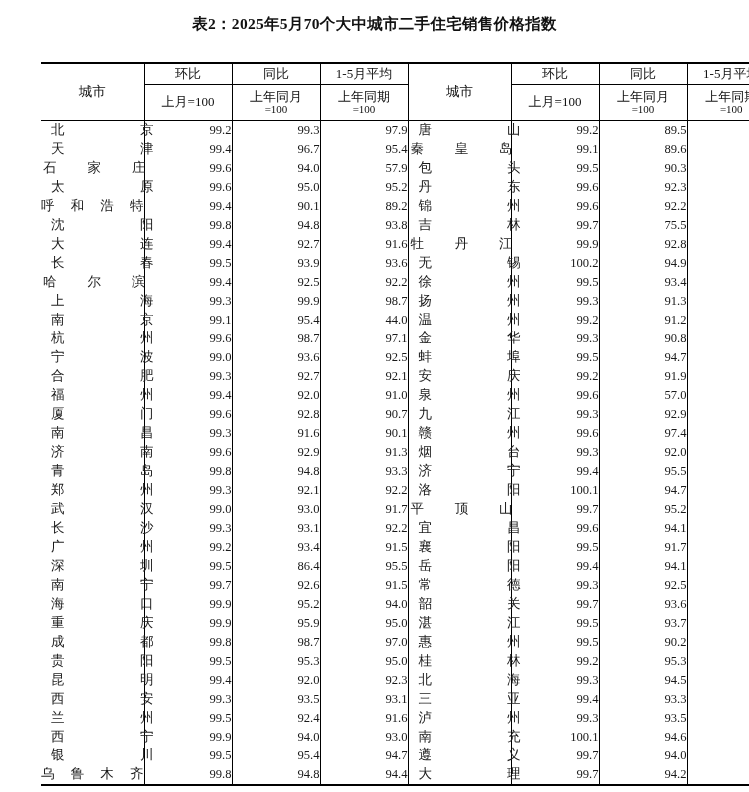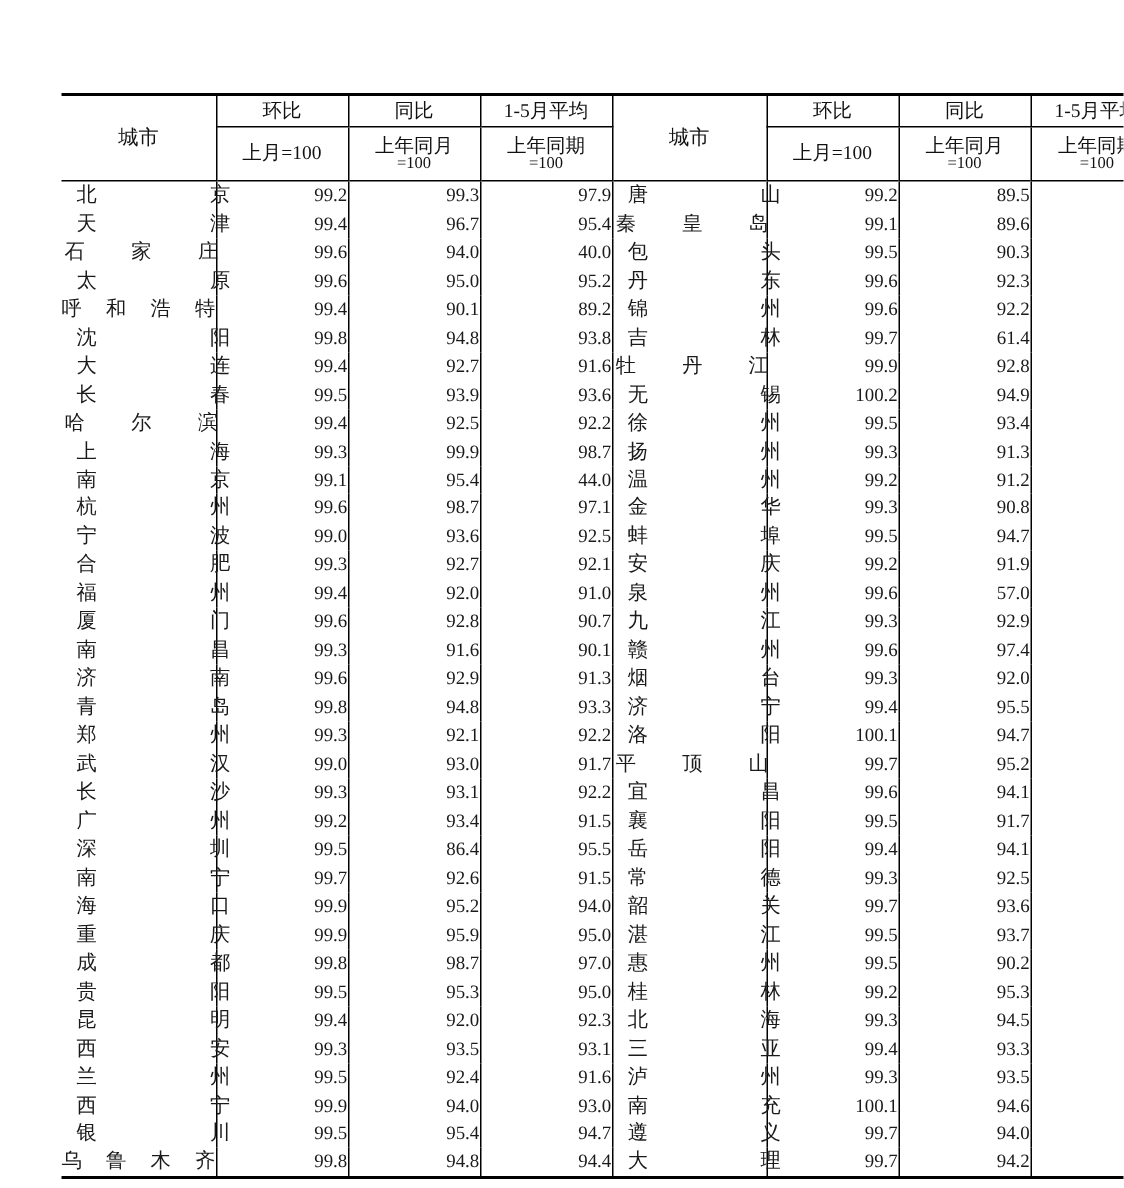--- a/index.html
+++ b/index.html
@@ -115,20 +115,21 @@
   col.c-city2{ width:103px; }
   col.c-n4{ width:88px; }
   col.c-n5{ width:88px; }
   col.c-n6{ width:88px; }
 </style>
 </head>
 <body>
 
 <div class="page">
 
+  <div class="title">表2：2025年5月70个大中城市二手住宅销售价格指数</div>
 
   <div class="table-wrap">
     <table class="main">
       <colgroup>
         <col class="c-city">
           <col class="c-n1">
           <col class="c-n2">
           <col class="c-n3">
         <col class="c-city2">
           <col class="c-n4">
@@ -216,21 +217,21 @@
           <tr class="datarow">
             <td class="city" style="border-right: 1.1px solid rgb(0, 0, 0);">
               <div class="city-inner" style="padding: 0px 2px;">
                 <span>石</span>
                 <span>家</span>
                 <span>庄</span>
               </div>
             </td>
             <td class="num">99.6</td>
             <td class="num" style="border-left: 1.1px solid rgb(0, 0, 0);">94.0</td>
-            <td class="num" style="border-left: 1.1px solid rgb(0, 0, 0); border-right: 1.1px solid rgb(0, 0, 0);">40.0</td>
+            <td class="num" style="border-left: 1.1px solid rgb(0, 0, 0); border-right: 1.1px solid rgb(0, 0, 0);">57.9</td>
             <td class="city" style="border-right: 1.1px solid rgb(0, 0, 0);">
               <div class="city-inner" style="padding: 0px 10px;">
                 <span>包</span>
                 <span>头</span>
               </div>
             </td>
             <td class="num">99.5</td>
             <td class="num" style="border-left: 1.1px solid rgb(0, 0, 0);">90.3</td>
             <td class="num" style="border-left: 1.1px solid rgb(0, 0, 0);">89.5</td>
           </tr>
@@ -286,21 +287,21 @@
             <td class="num">99.8</td>
             <td class="num" style="border-left: 1.1px solid rgb(0, 0, 0);">94.8</td>
             <td class="num" style="border-left: 1.1px solid rgb(0, 0, 0); border-right: 1.1px solid rgb(0, 0, 0);">93.8</td>
             <td class="city" style="border-right: 1.1px solid rgb(0, 0, 0);">
               <div class="city-inner" style="padding: 0px 10px;">
                 <span>吉</span>
                 <span>林</span>
               </div>
             </td>
             <td class="num">99.7</td>
-            <td class="num" style="border-left: 1.1px solid rgb(0, 0, 0);">61.4</td>
+            <td class="num" style="border-left: 1.1px solid rgb(0, 0, 0);">75.5</td>
             <td class="num" style="border-left: 1.1px solid rgb(0, 0, 0);">94.6</td>
           </tr>
           <tr class="datarow">
             <td class="city" style="border-right: 1.1px solid rgb(0, 0, 0);">
               <div class="city-inner" style="padding: 0px 10px;">
                 <span>大</span>
                 <span>连</span>
               </div>
             </td>
             <td class="num">99.4</td>

